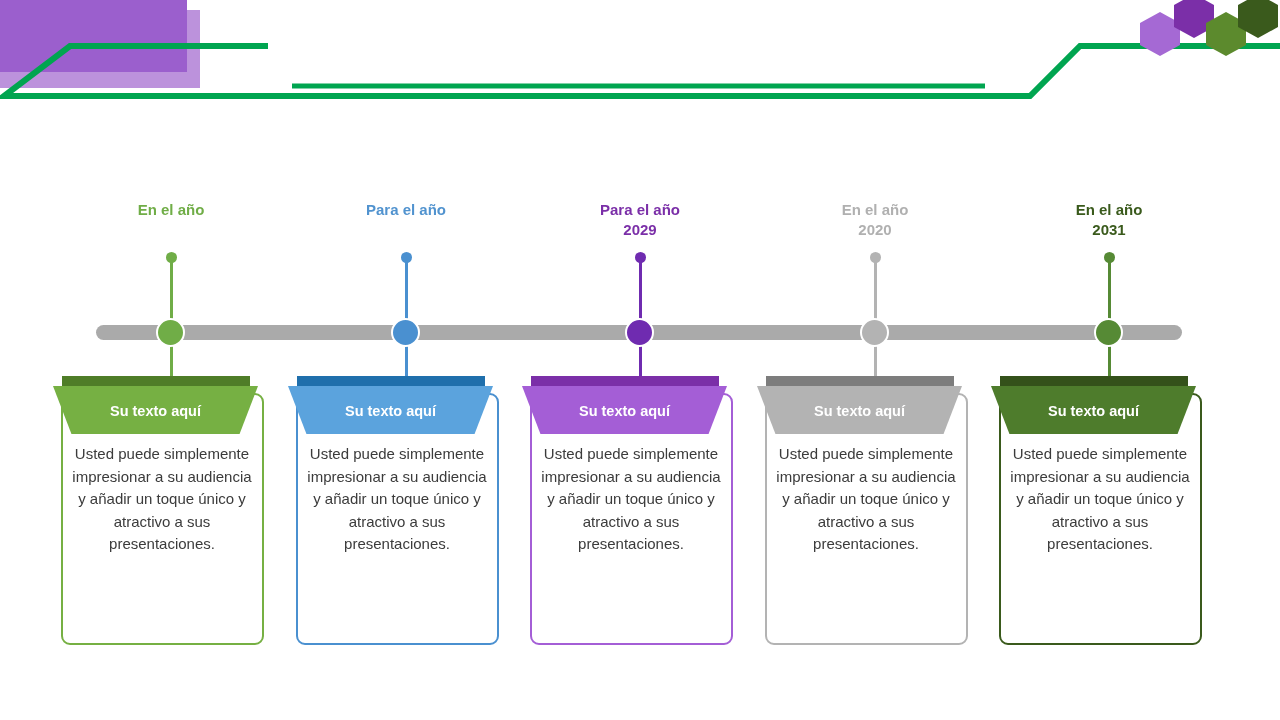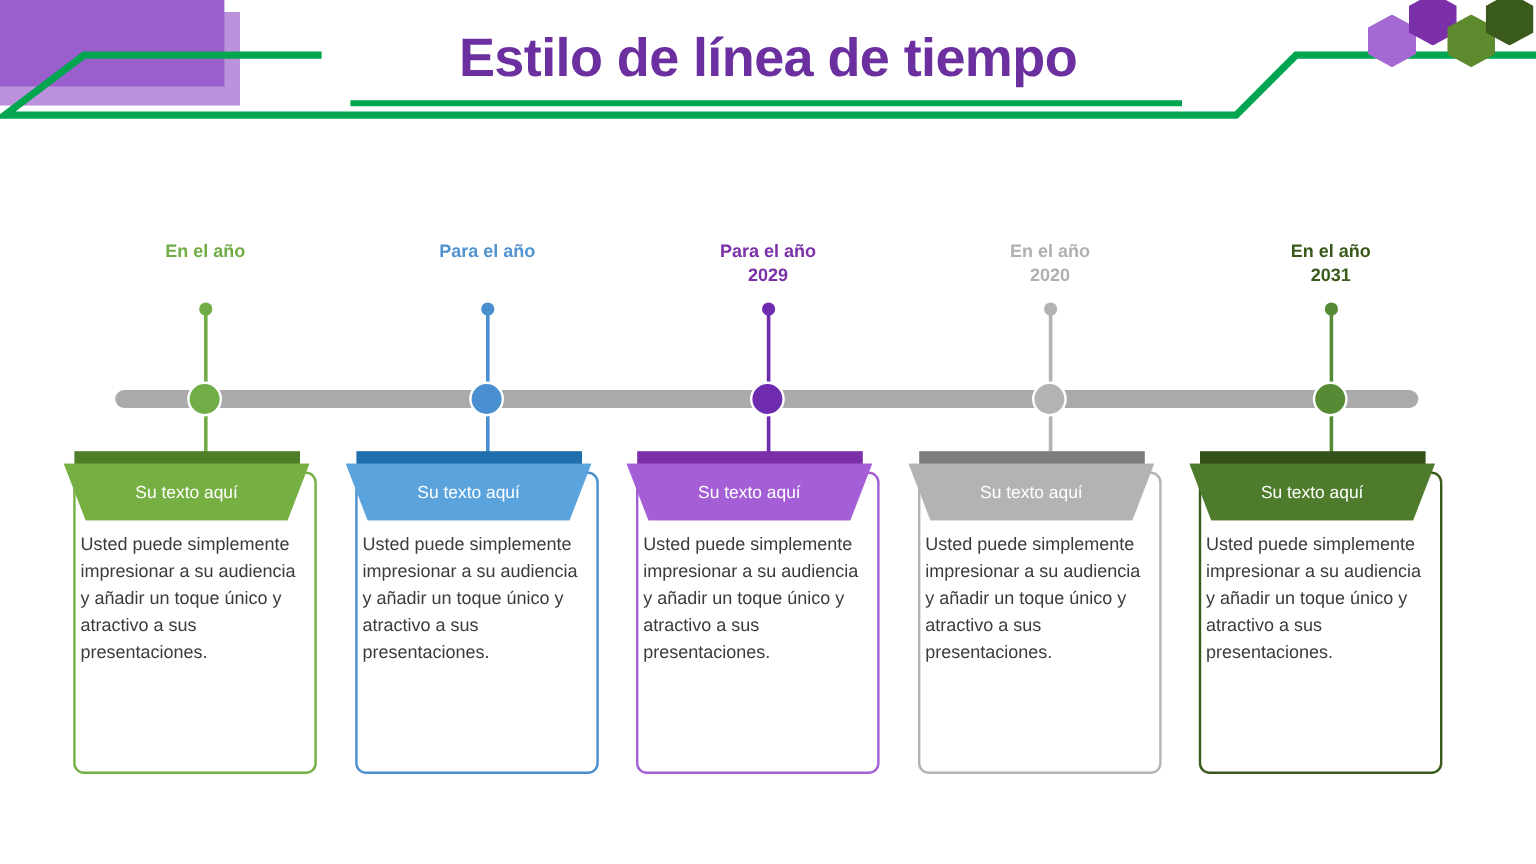--- a/index.html
+++ b/index.html
@@ -84,28 +84,28 @@
     position: absolute; top: 376px; left: 9px;
     width: 188px; height: 11px;
   }
   .card-head {
     position: absolute; top: 386px; left: 0px;
     width: 205px; height: 48px;
     clip-path: polygon(0% 0%, 100% 0%, 91% 100%, 9% 100%);
     display: flex; align-items: center; justify-content: center;
   }
   .card-head span {
-    color: #ffffff; font-size: 14.5px; font-weight: normal;
+    color: #ffffff; font-size: 14.5px; font-weight: bold;
     margin-top: 1px;
     text-align: center;
   }
   .card-body {
     position: absolute; top: 443px; left: 14px;
     width: 190px;
-    text-align: left;
+    text-align: center;
     font-size: 15px; line-height: 22.5px;
     color: #3b3b3b;
   }
 </style>
 </head>
 <body>
 
 <div id="slide">
 
   <div class="tl-shadow"></div>
@@ -114,21 +114,20 @@
   <svg class="deco-svg" viewBox="0 0 1280 130">
     <polyline points="268,46 70,46 4,96 1030,96 1080,46 1280,46" fill="none" stroke="#00a550" stroke-width="6"></polyline>
     <line x1="292" y1="86" x2="985" y2="86" stroke="#00a550" stroke-width="5"></line>
   </svg>
 
   <div class="hex" style="left:1140px; top:12px; background:#a569d4;"></div>
   <div class="hex" style="left:1174px; top:-6px; background:#7b2fa8;"></div>
   <div class="hex" style="left:1206px; top:12px; background:#5c8a2d;"></div>
   <div class="hex" style="left:1238px; top:-6px; background:#3a5a1c;"></div>
 
-  <div class="title">Estilo de línea de tiempo</div>
 
   <div class="bar"></div>
 
   <div id="cols">
       <div class="col" style="left: 53px;">
     <div class="yearlbl" style="color:#70ad47">
       <div>En el año</div>
     </div>
     <div class="topdot" style="background:#70ad47"></div>
     <div class="stem" style="background:#70ad47"></div>

